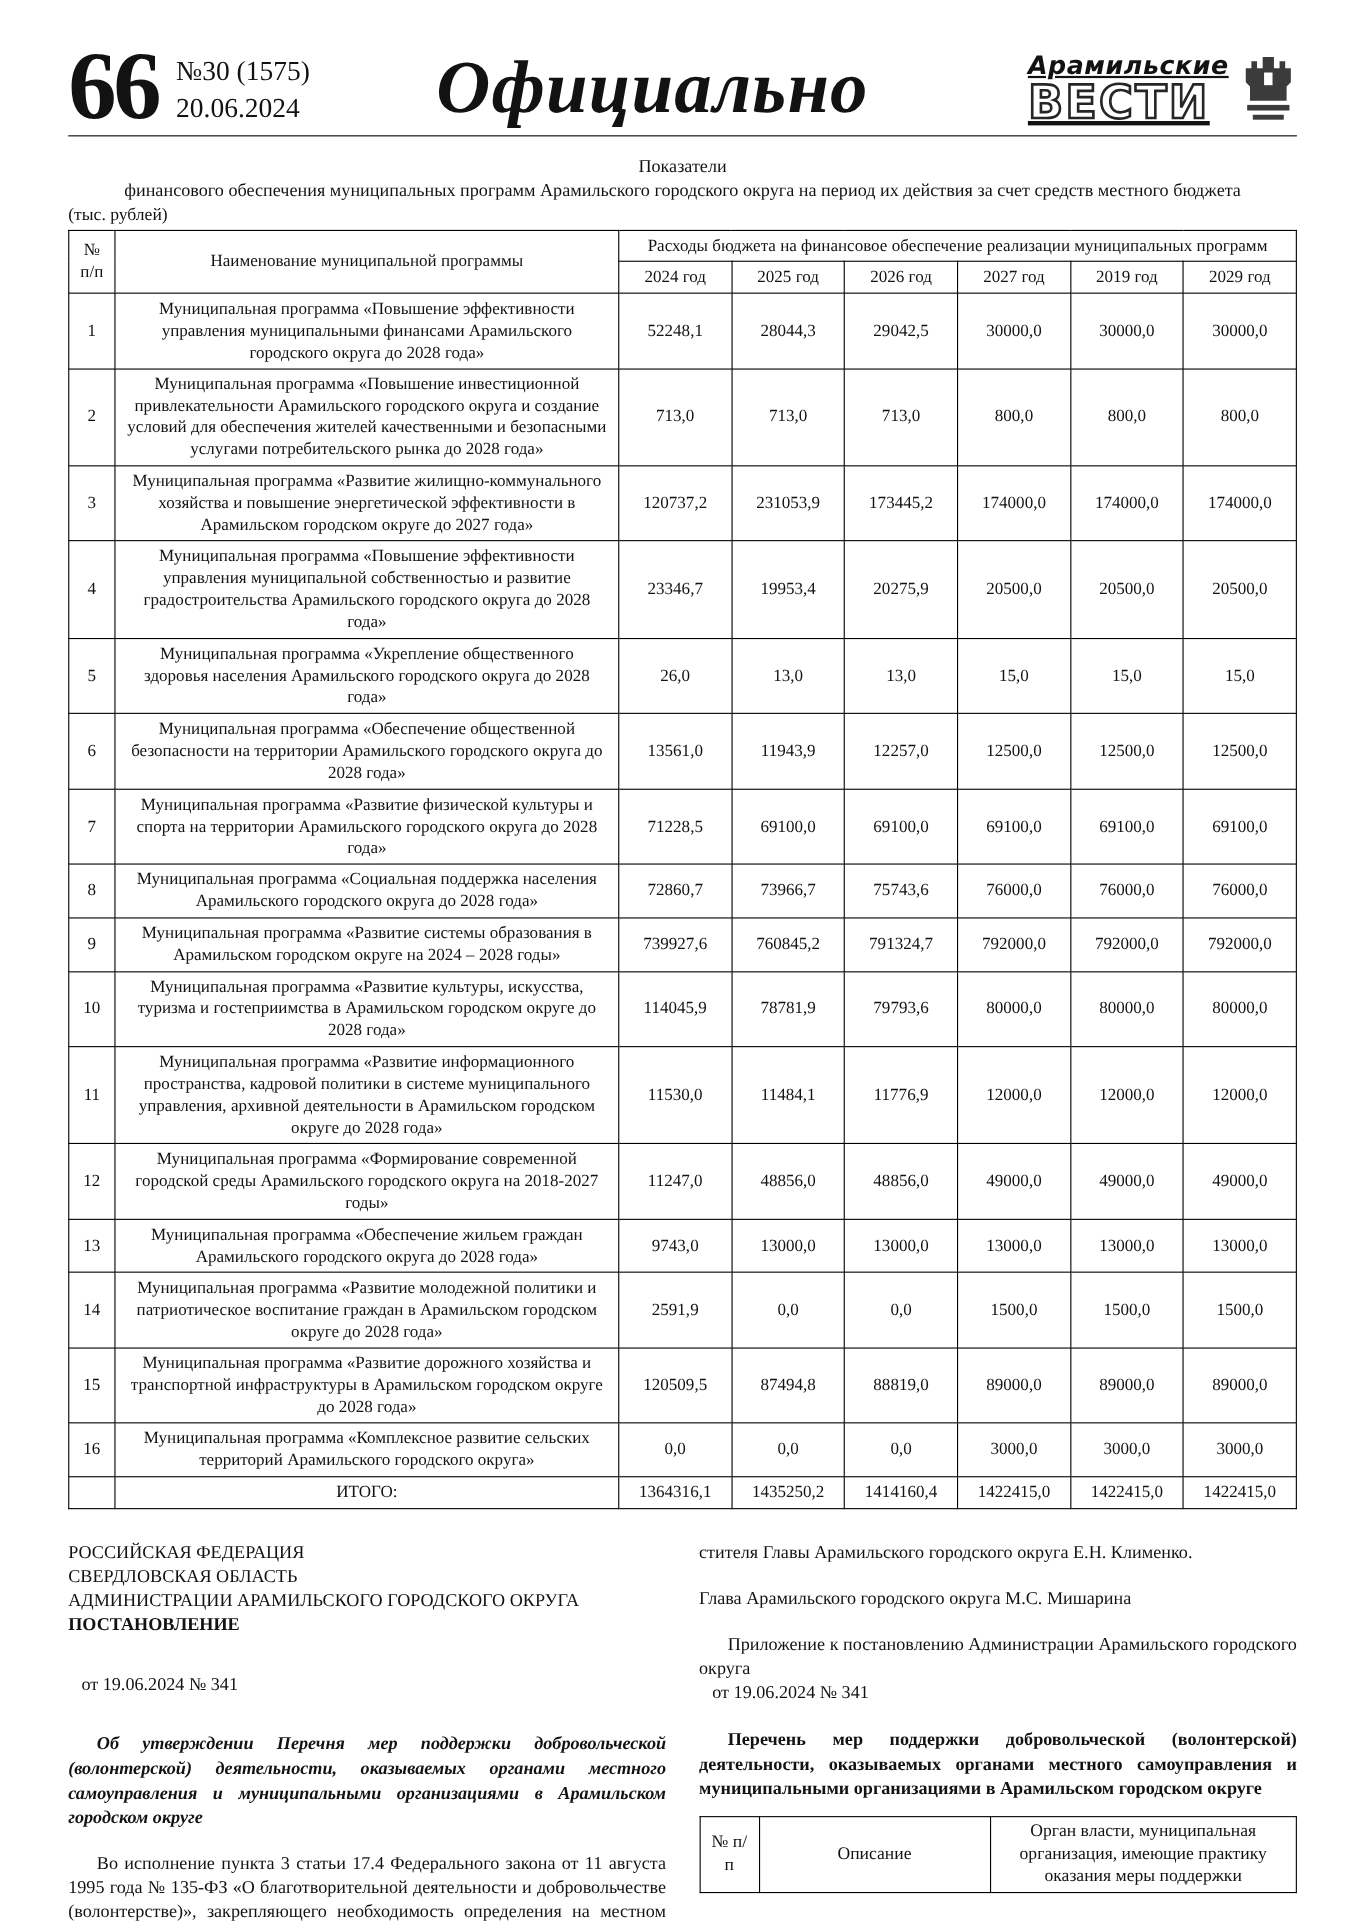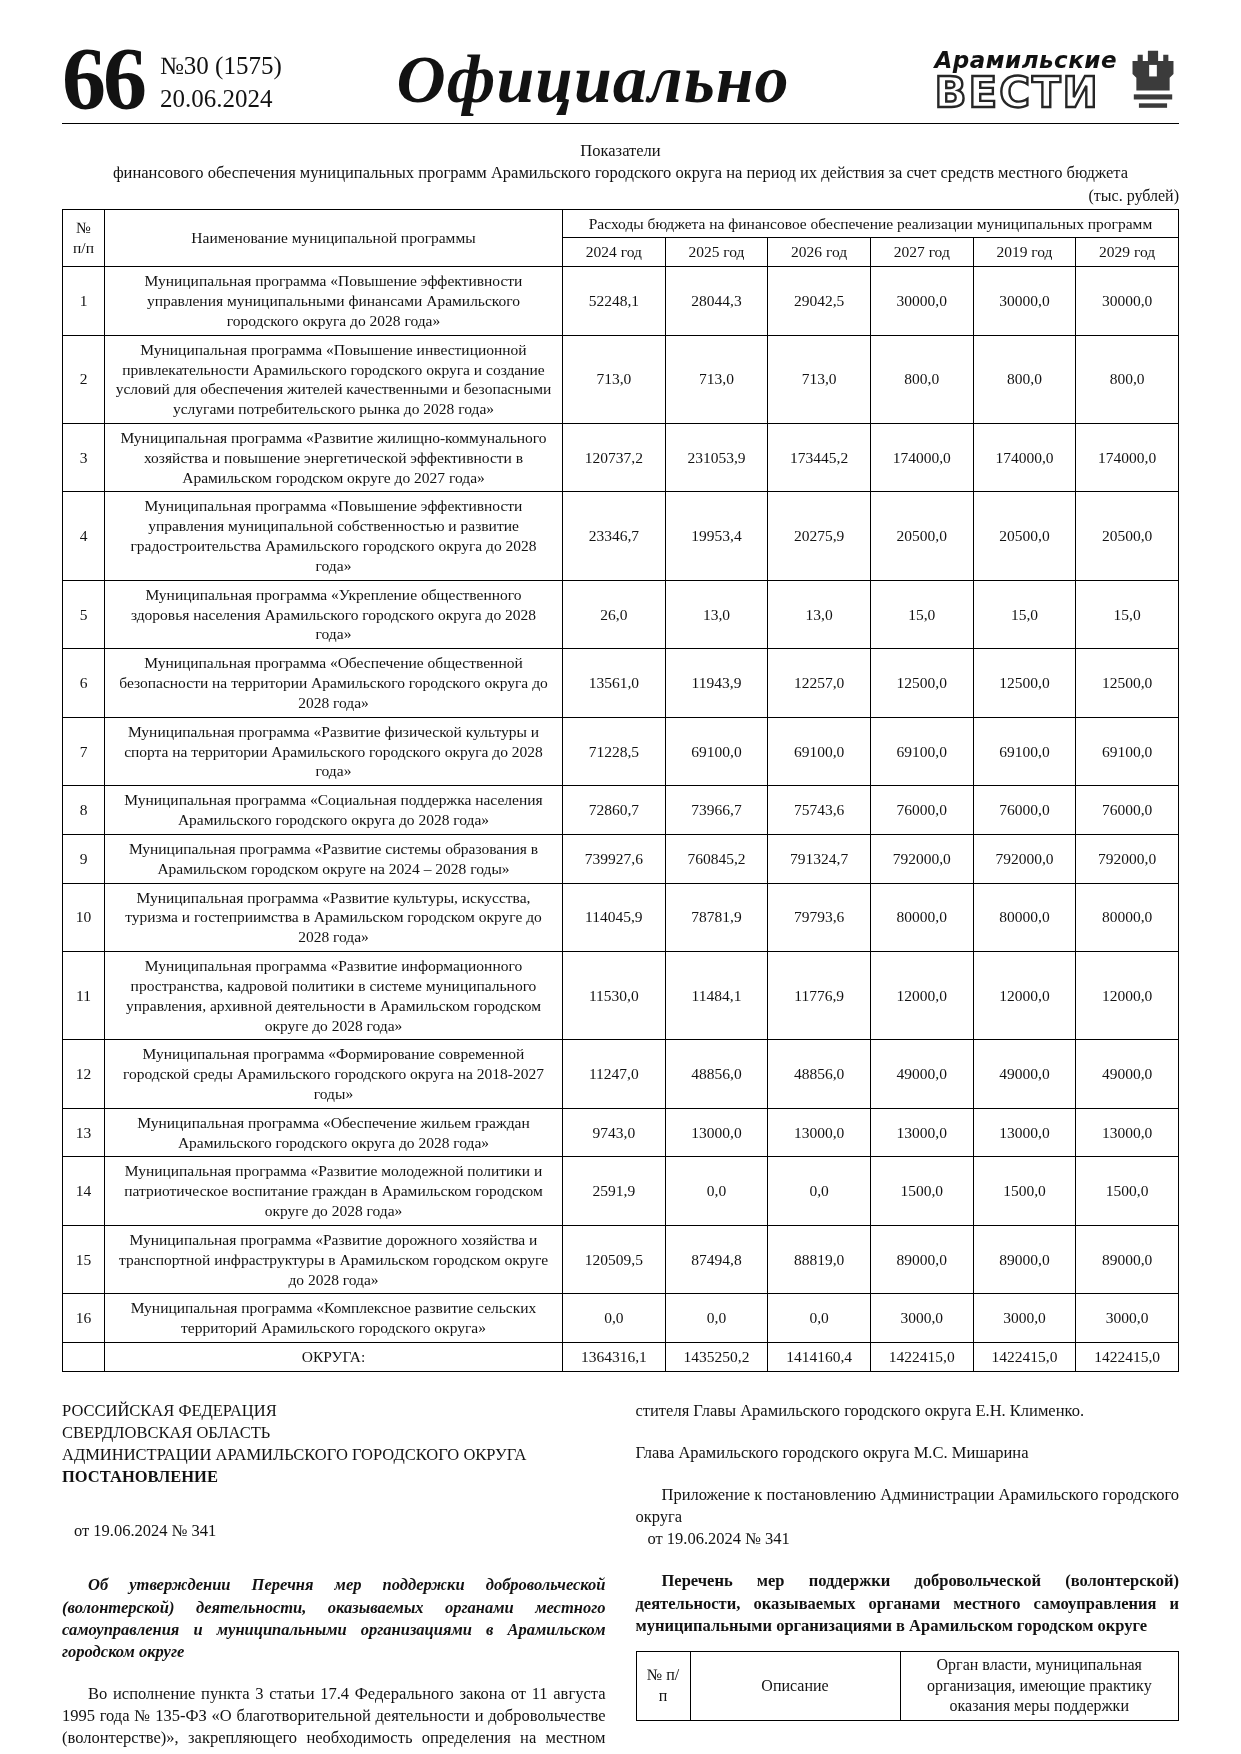--- a/index.html
+++ b/index.html
@@ -9,33 +9,33 @@
     font-family:"Liberation Serif", serif;
     color:#121212;
   }
   .page { width:1241px; min-height:1754px; padding:40px 62px 36px; }
 
   
   .masthead { display:flex; align-items:center; gap:16px; padding-bottom:4px; border-bottom:1.5px solid #000; }
   .page-number { font-size:88px; font-weight:bold; line-height:0.85; letter-spacing:-3px; }
   .issue-block { font-size:25px; line-height:1.3; padding-top:6px; }
   .section-title { flex:1; text-align:center; font-style:italic; font-weight:600; font-size:68px; letter-spacing:1px; padding-right:30px; }
-  .brand { display:flex; align-items:flex-start; gap:10px; }
+  .brand { display:flex; align-items:flex-end; gap:10px;text-decoration:underline; }
   .brand-text { text-align:left; }
   .brand-top { font-family:"DejaVu Sans", sans-serif; font-style:italic; font-weight:bold; font-size:23px; letter-spacing:0.5px; }
   .brand-bottom {
     font-family:"DejaVu Sans", sans-serif; font-weight:900; font-size:42px; line-height:0.95;
     color:#ffffff; -webkit-text-stroke:2.4px #262626; letter-spacing:2px;
   }
   .emblem { width:52px; height:64px; }
 
   
   .annex-note { margin-top:16px; text-align:right; font-size:16.5px; line-height:1.35; }
   .table-caption { margin-top:16px; text-align:center; font-size:16.5px; line-height:1.35; }
-  .units { text-align:right; font-size:16px; margin-top:2px; }
+  .units { text-align:left; font-size:16px; margin-top:2px; }
 
   
   table.main { width:100%; border-collapse:collapse; margin-top:4px; font-size:15.5px; }
   table.main th, table.main td {
     border:1px solid #000; padding:4px 6px; text-align:center;
     vertical-align:middle; line-height:1.28; font-weight:normal;
   }
   table.main .c-name { padding:4px 10px; }
   table.main .c-val { white-space:nowrap; }
   .total-label { font-weight:normal; }
@@ -273,21 +273,21 @@
           <td class="c-name">Муниципальная программа «Комплексное развитие сельских территорий Арамильского городского округа»</td>
           <td class="c-val">0,0</td>
           <td class="c-val">0,0</td>
           <td class="c-val">0,0</td>
           <td class="c-val">3000,0</td>
           <td class="c-val">3000,0</td>
           <td class="c-val">3000,0</td>
         </tr>
         <tr>
           <td class="c-num"></td>
-          <td class="c-name total-label">ОКРУГА:</td>
+          <td class="c-name total-label">ИТОГО:</td>
           <td class="c-val">1364316,1</td>
           <td class="c-val">1435250,2</td>
           <td class="c-val">1414160,4</td>
           <td class="c-val">1422415,0</td>
           <td class="c-val">1422415,0</td>
           <td class="c-val">1422415,0</td>
         </tr>
       </tbody>
   </table>
 

